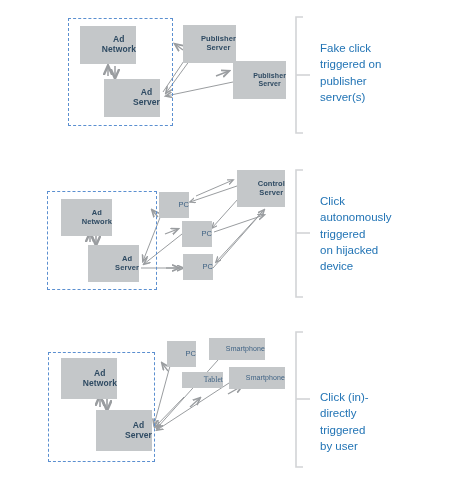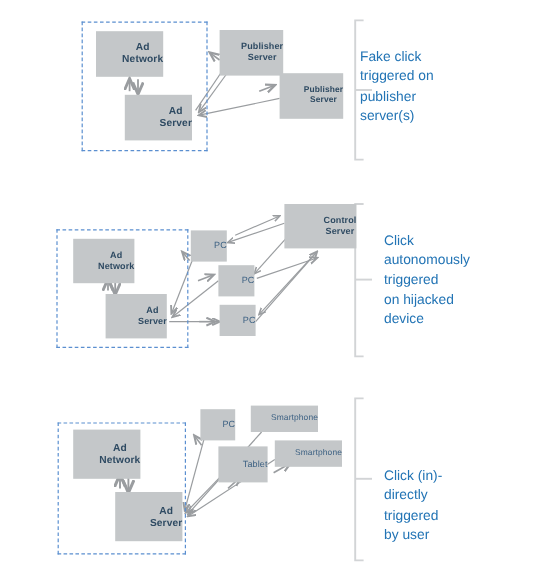--- a/index.html
+++ b/index.html
@@ -162,21 +162,21 @@
   </div>
   <div class="node-box" style="left:183px; top:25px; width:53px; height:38px; font-size:7.5px;">
     <span style="white-space:pre-line;">Publisher
 Server</span>
   </div>
   <div class="node-box" style="left:233px; top:61px; width:53px; height:38px; font-size:7px;">
     <span style="white-space:pre-line;">Publisher
 Server</span>
   </div>
 
-  <div class="panel-label" style="left:300px; top:40px; width:125px;">Fake click
+  <div class="panel-label" style="left:320px; top:40px; width:125px;">Fake click
 triggered on
 publisher
 server(s)</div>
 
   <div class="node-box" style="left:61px; top:199px; width:51px; height:37px; font-size:7.5px;">
     <span style="white-space:pre-line;">Ad
 Network</span>
   </div>
   <div class="node-box" style="left:88px; top:245px; width:51px; height:37px; font-size:7.5px;">
     <span style="white-space:pre-line;">Ad
@@ -184,21 +184,21 @@
   </div>
   <div class="node-box thin" style="left:159px; top:192px; width:30px; height:26px; font-size:7.5px;">
     <span>PC</span>
   </div>
   <div class="node-box thin" style="left:182px; top:221px; width:30px; height:26px; font-size:7.5px;">
     <span>PC</span>
   </div>
   <div class="node-box thin" style="left:183px; top:254px; width:30px; height:26px; font-size:7.5px;">
     <span>PC</span>
   </div>
-  <div class="node-box" style="left:237px; top:170px; width:60px; height:37px; font-size:7.5px;">
+  <div class="node-box" style="left:237px; top:170px; width:48px; height:37px; font-size:7.5px;">
     <span style="white-space:pre-line;">Control
 Server</span>
   </div>
 
   <div class="panel-label" style="left:320px; top:193px; width:125px;">Click
 autonomously
 triggered
 on hijacked
 device</div>
 
@@ -206,21 +206,21 @@
     <span style="white-space:pre-line;">Ad
 Network</span>
   </div>
   <div class="node-box" style="left:96px; top:410px; width:56px; height:41px; font-size:8.5px;">
     <span style="white-space:pre-line;">Ad
 Server</span>
   </div>
   <div class="node-box thin" style="left:167px; top:341px; width:29px; height:26px; font-size:7.5px;">
     <span>PC</span>
   </div>
-  <div class="node-box thin" style="left:182px; top:372px; width:41px; height:30px; font-size:7.5px;">
+  <div class="node-box thin" style="left:182px; top:372px; width:41px; height:16px; font-size:7.5px;font-family:Liberation Serif, serif;">
     <span>Tablet</span>
   </div>
   <div class="node-box thin" style="left:209px; top:338px; width:56px; height:22px; font-size:7px;">
     <span>Smartphone</span>
   </div>
   <div class="node-box thin" style="left:229px; top:367px; width:56px; height:22px; font-size:7px;">
     <span>Smartphone</span>
   </div>
 
   <div class="panel-label" style="left:320px; top:365px; width:125px;margin-top:24px;">Click (in)-

